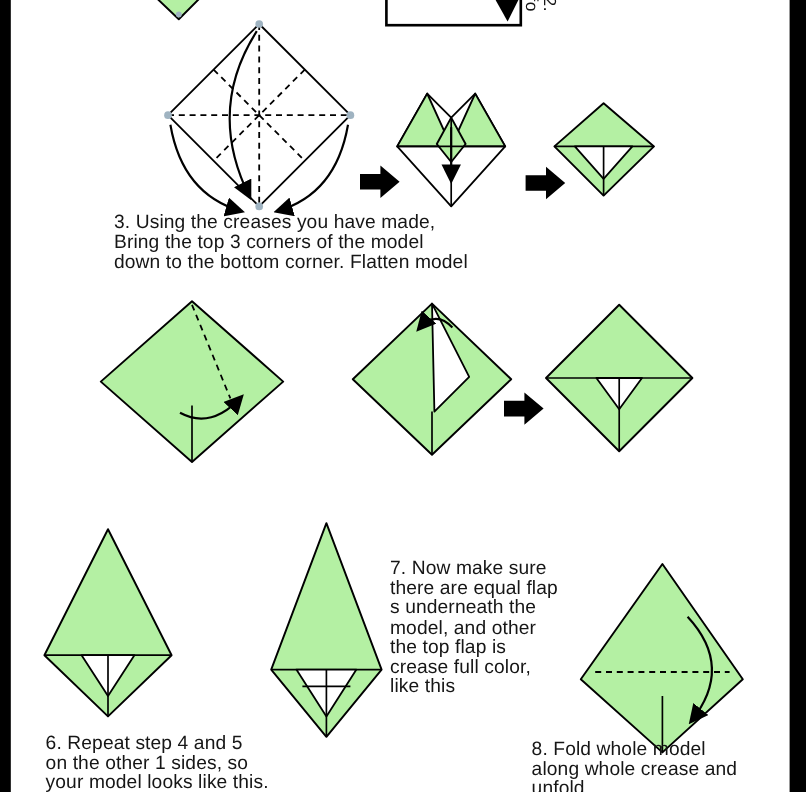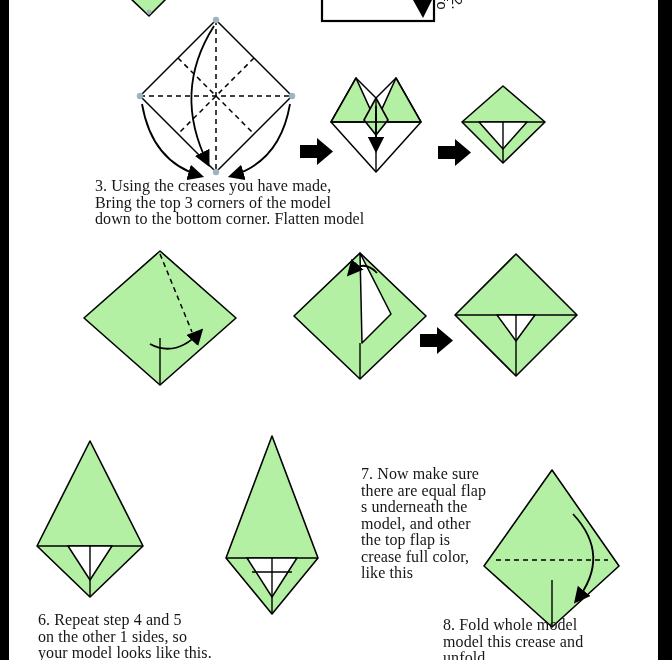--- a/index.html
+++ b/index.html
@@ -27,21 +27,21 @@
   
   .green   { fill: var(--paper-green, #b4f0a3); stroke: var(--outline, #000); stroke-width: 1.6; stroke-linejoin: round; }
   .white   { fill: #ffffff; stroke: var(--outline, #000); stroke-width: 1.5; stroke-linejoin: round; }
   .thin    { fill: none; stroke: var(--outline, #000); stroke-width: 1.4; }
   .crease  { fill: none; stroke: var(--outline, #000); stroke-width: 1.5; stroke-dasharray: 5 4; }
   .arrowline { fill: none; stroke: var(--outline, #000); stroke-width: 1.8; }
   .solidblack { fill: var(--outline, #000000); stroke: none; }
   .dot     { fill: var(--corner-dot, #9fb3c1); stroke: none; }
 
   .caption { position: absolute; font-size: 16px; line-height: 16.5px; letter-spacing: 0.1px; white-space: nowrap; }
-  .caption .line { display: block; font-family: Liberation Serif, serif; }
+  .caption .line { display: block; }
 
   .vertical-label {
     position: absolute;
     left: 434px;
     top: -3px;
     height: 42px;
     writing-mode: vertical-rl;
     font-size: 14.5px;
     line-height: 15px;
     letter-spacing: 0.5px;
@@ -166,29 +166,29 @@
   </div>
 
 
 
   <div class="caption" style="left:38px; top:612px;">
     <span class="line">6. Repeat step 4 and 5</span>
     <span class="line">on the other 1 sides, so</span>
     <span class="line">your model looks like this.</span>
   </div>
 
-  <div class="caption" style="left:325px; top:466px;margin-left:36px;">
+  <div class="caption" style="left:325px; top:466px;">
     <span class="line">7. Now make sure</span>
     <span class="line">there are equal flap</span>
     <span class="line">s underneath the</span>
     <span class="line">model, and other</span>
     <span class="line">the top flap is</span>
     <span class="line">crease full color,</span>
     <span class="line">like this</span>
   </div>
 
   <div class="caption" style="left:443px; top:617px;">
     <span class="line">8. Fold whole model</span>
-    <span class="line">model this crease and</span>
+    <span class="line">along whole crease and</span>
     <span class="line">unfold</span>
   </div>
 
 </div>
 
 </body></html>

